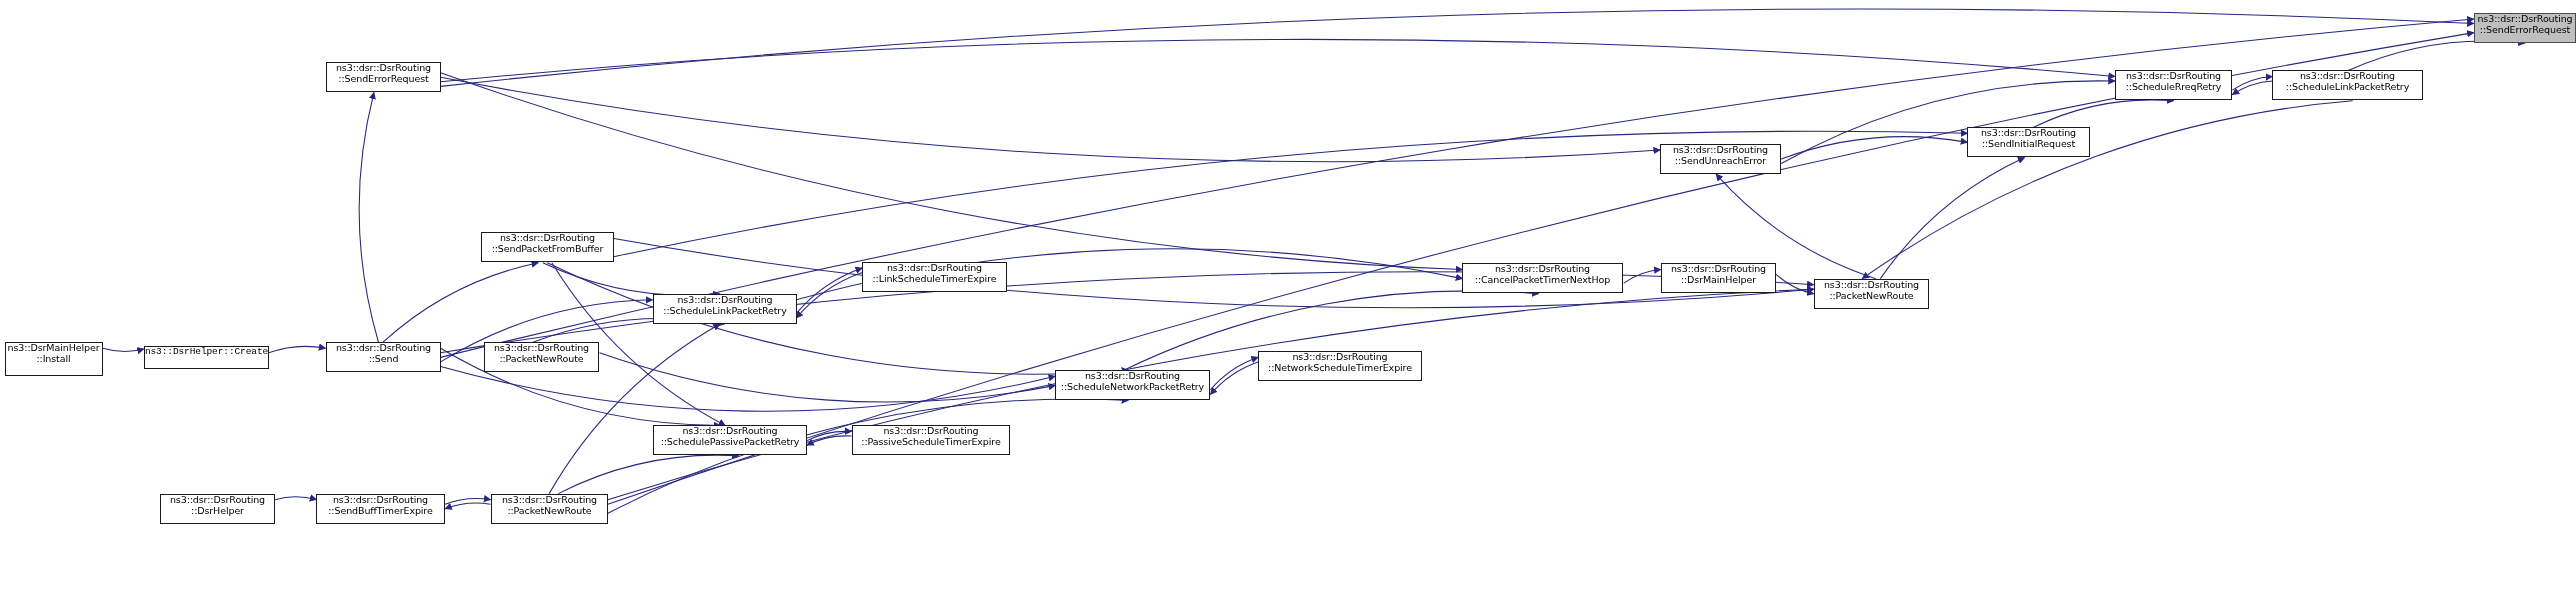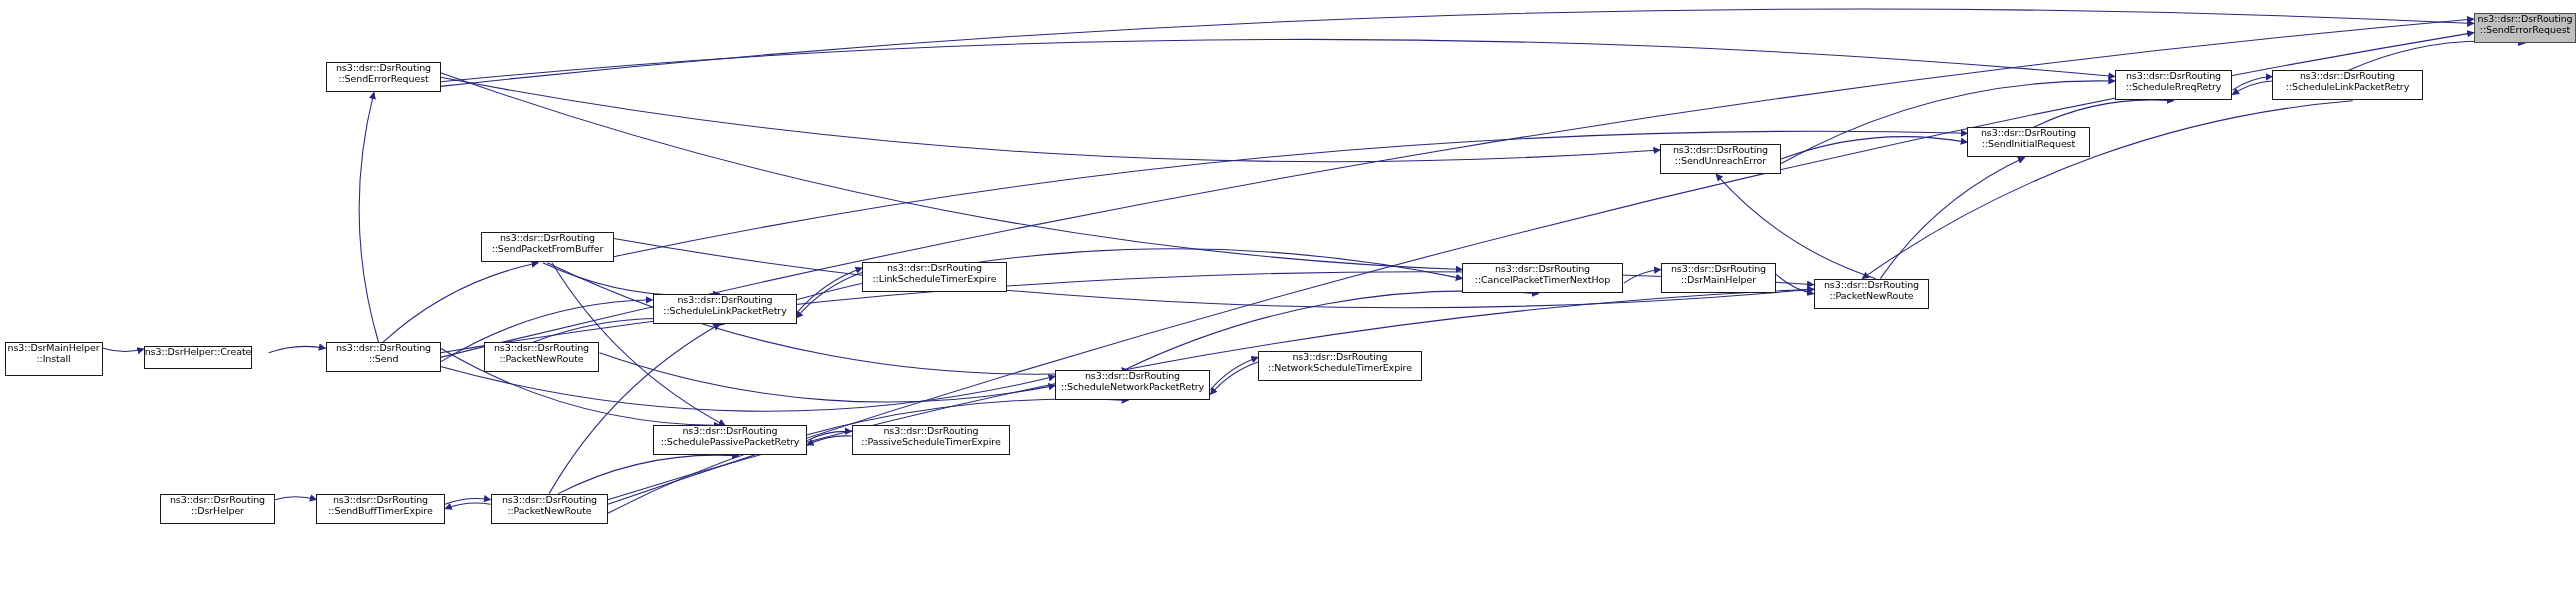--- a/index.html
+++ b/index.html
@@ -107,21 +107,21 @@
         <path d="M 737.5 652 C 811.705 614.035, 892.7950000000001 597.035, 976 602" fill="none" stroke="#27277f" stroke-width="1.4" marker-end="url(#arrow)"></path>
         <path d="M 803 660 C 1316.6559294556089 499.30217849922593, 1858.275929455609 404.78217849922595, 2396 382" fill="none" stroke="#27277f" stroke-width="1.4" marker-end="url(#arrow)"></path>
         <path d="M 803 666 C 1599.2976543034292 392.5439773000853, 2437.3976543034296 180.72397730008532, 3268 43" fill="none" stroke="#27277f" stroke-width="1.4" marker-end="url(#arrow)"></path>
       </g>
   </svg>
   <div id="nodes">
       <div class="node" style="left: 4.5px; top: 342px; width: 98px; height: 34px;">
         <span class="ln">ns3::DsrMainHelper</span>
         <span class="ln">::Install</span>
       </div>
-      <div class="node" style="left: 144px; top: 346px; width: 108px; height: 23px;">
+      <div class="node" style="left: 144px; top: 346px; width: 125px; height: 23px; font-family: Liberation Mono, monospace;">
         <span class="ln">ns3::DsrHelper::Create</span>
       </div>
       <div class="node" style="left: 326px; top: 342px; width: 115px; height: 30px;">
         <span class="ln">ns3::dsr::DsrRouting</span>
         <span class="ln">::Send</span>
       </div>
       <div class="node" style="left: 326px; top: 62px; width: 115px; height: 30px;">
         <span class="ln">ns3::dsr::DsrRouting</span>
         <span class="ln">::SendErrorRequest</span>
       </div>

